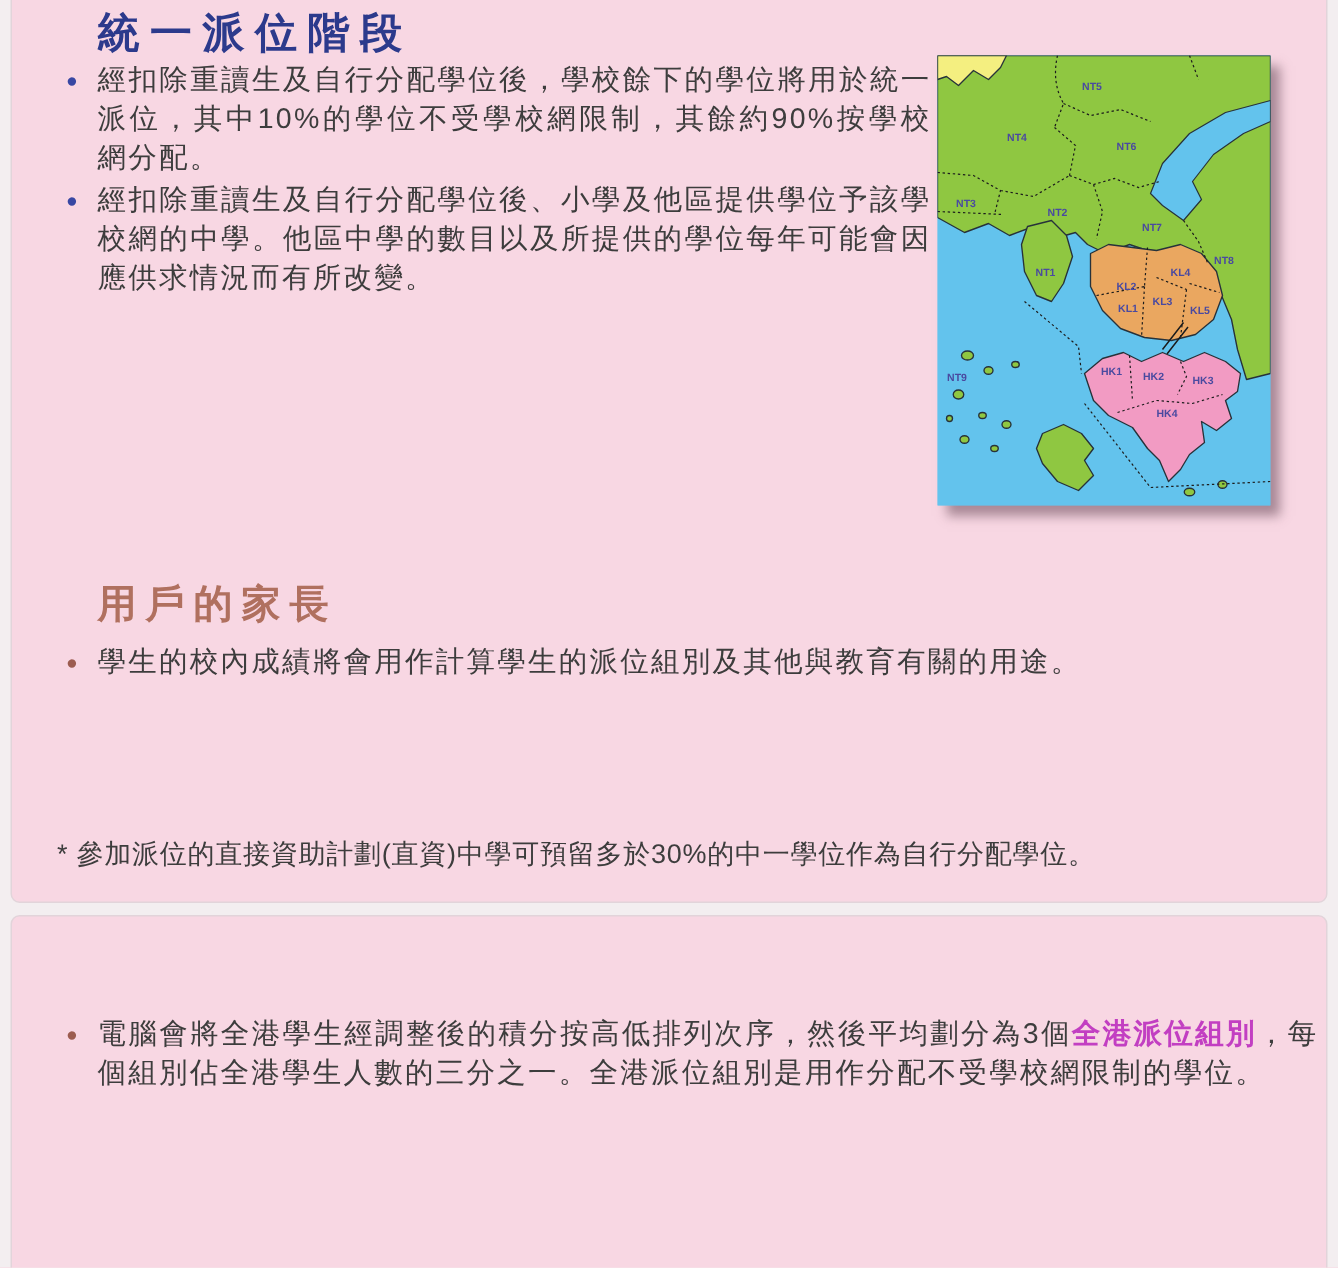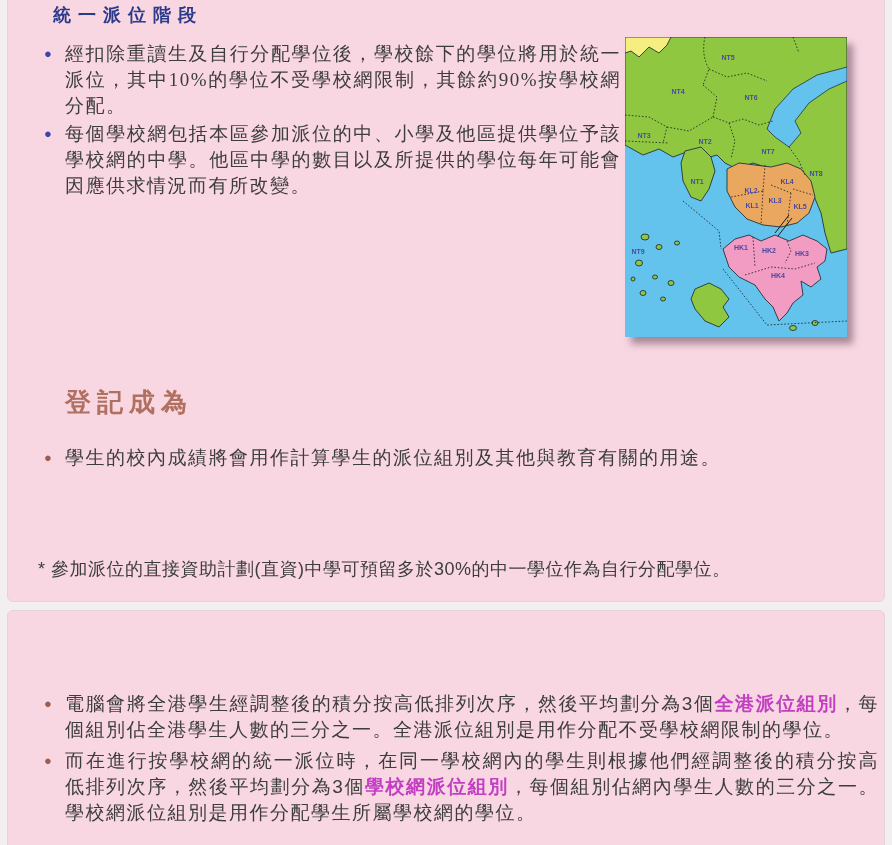--- a/index.html
+++ b/index.html
@@ -10,22 +10,22 @@
   }
   .panel{
     position:absolute;left:7px;width:878px;box-sizing:border-box;
     background:var(--panel-bg);
     border:1px solid #e2d4da;border-radius:6px;
   }
   .panel-top{top:-8px;height:610px;}
   .panel-bottom{top:610px;height:260px;border-bottom-left-radius:0;border-bottom-right-radius:0;}
 
   .h1{
-    position:absolute;left:45px;top:10px;margin:0;
-    font-size:18px;font-weight:bold;letter-spacing:7px;
+    position:absolute;left:57px;top:10px;margin:0;
+    font-size:28px;font-weight:bold;letter-spacing:7px;
     color:var(--heading1-color);
     font-family:Liberation Mono, monospace;
   }
   .h2{
     position:absolute;left:57px;top:392px;margin:0;
     font-size:26px;font-weight:bold;letter-spacing:6px;
     color:var(--heading2-color);
   }
   ul.blist{list-style:none;margin:0;padding:0;position:absolute;}
   ul.blist li{
@@ -35,28 +35,28 @@
     text-align:justify;
   }
   ul.blist li::before{
     content:"\25CF";position:absolute;left:1px;top:0;
     font-size:13px;line-height:26px;letter-spacing:0;
   }
   ul.blue-bullets li::before{color:var(--bullet1-color);}
   ul.brown-bullets li::before{color:var(--bullet2-color);}
 
   .top-list{left:35px;top:48px;width:578px;}
-  .top-list li{margin-bottom:2px;font-family:Liberation Serif, serif;}
-  .group-list{left:35px;top:452px;width:836px;}
+  .top-list li{margin-bottom:2px;}
+  .group-list{left:35px;top:436px;width:836px;}
   .group-list li{margin-bottom:2px;}
   .footnote{
     position:absolute;left:30px;top:564px;margin:0;
     font-size:18px;letter-spacing:0.5px;color:var(--body-color);
   }
-  .bottom-list{left:35px;top:80px;width:836px;}
+  .bottom-list{left:35px;top:66px;width:836px;}
   .bottom-list li{margin-bottom:5px;}
   .hl{color:var(--highlight-color);font-weight:bold;}
 
   .map-figure{
     position:absolute;left:617px;top:44px;width:222px;height:300px;
     box-shadow:6px 7px 7px rgba(104,72,88,0.55);
     background:var(--map-water);
   }
   .map-figure svg{display:block;}
   .m-water{fill:var(--map-water);}
@@ -75,21 +75,21 @@
 </style>
 </head>
 <body>
 
 <section class="panel panel-top">
 
   <h1 class="h1">統一派位階段</h1>
 
   <ul class="blist blue-bullets top-list">
     <li>經扣除重讀生及自行分配學位後，學校餘下的學位將用於統一派位，其中10%的學位不受學校網限制，其餘約90%按學校網分配。</li>
-    <li>每個學校網包括本區參加派位的中、小學及他區提供學位予該學校網的中學。他區中學的數目以及所提供的學位每年可能會因應供求情況而有所改變。</li>
+    <li>經扣除重讀生及自行分配學位後、小學及他區提供學位予該學校網的中學。他區中學的數目以及所提供的學位每年可能會因應供求情況而有所改變。</li>
   </ul>
 
   <figure class="map-figure" style="margin:0;">
     <svg viewBox="0 0 222 300" width="222" height="300">
       <rect class="m-water" x="0" y="0" width="222" height="300"></rect>
 
       <path class="m-green" d="M0,0 L222,0 L222,212 L206,216 L200,196 L196,176 L186,152 L180,138 L162,128 L146,132 L128,126 L112,132 L100,126 L92,118 L78,122 L64,114 L48,120 L34,112 L18,118 L0,108 Z"></path>
 
       <path class="m-yellow" d="M0,0 L46,0 L42,8 L34,16 L24,10 L14,20 L6,14 L0,16 Z"></path>
 
@@ -143,27 +143,26 @@
           <text x="175" y="172" class="map-label">KL5</text>
           <text x="13" y="217" class="map-label">NT9</text>
           <text x="116" y="213" class="map-label">HK1</text>
           <text x="144" y="216" class="map-label">HK2</text>
           <text x="177" y="219" class="map-label">HK3</text>
           <text x="153" y="241" class="map-label">HK4</text>
         </g>
     </svg>
   </figure>
 
-  <h2 class="h2">登記成為</h2>
+  <h2 class="h2">用戶的家長</h2>
 
   <ul class="blist brown-bullets group-list">
     <li>學生的校內成績將會用作計算學生的派位組別及其他與教育有關的用途。</li>
   </ul>
 
   <p class="footnote">* 參加派位的直接資助計劃(直資)中學可預留多於30%的中一學位作為自行分配學位。</p>
 </section>
 
 <section class="panel panel-bottom">
   <ul class="blist brown-bullets bottom-list">
     <li><span>電腦會將全港學生經調整後的積分按高低排列次序，然後平均劃分為3個</span><span class="hl">全港派位組別</span><span>，每個組別佔全港學生人數的三分之一。全港派位組別是用作分配不受學校網限制的學位。</span></li>
-    <li><span>而在進行按學校網的統一派位時，在同一學校網內的學生則根據他們經調整後的積分按高低排列次序，然後平均劃分為3個</span><span class="hl">學校網派位組別</span><span>，每個組別佔網內學生人數的三分之一。學校網派位組別是用作分配學生所屬學校網的學位。</span></li>
   </ul>
 </section>
 
 </body></html>

